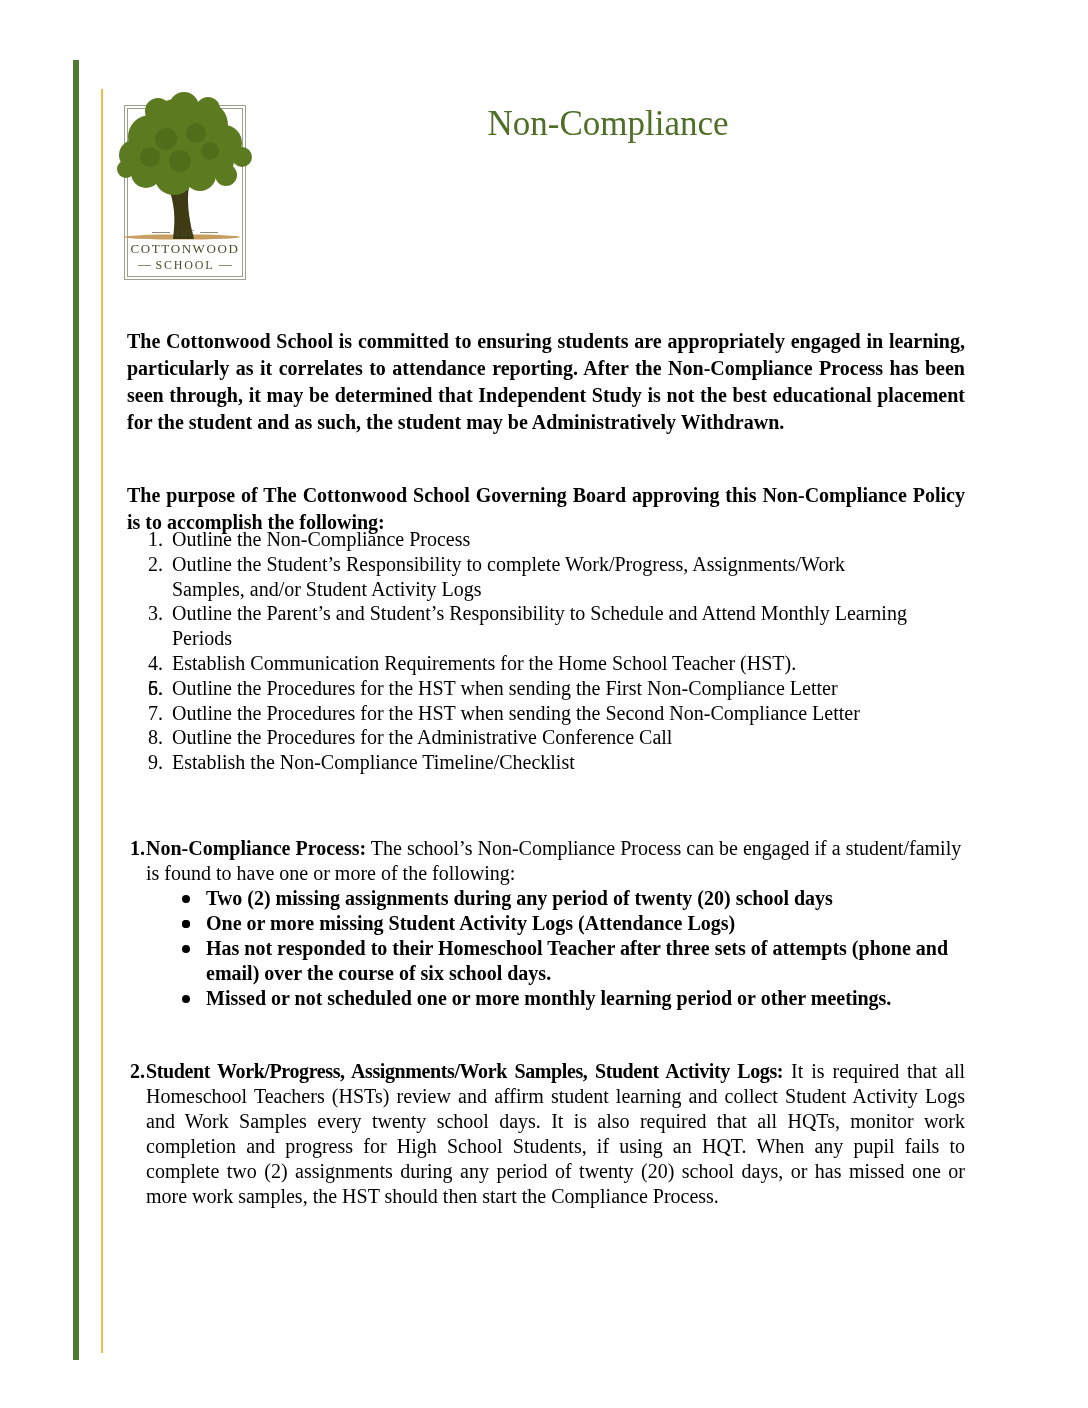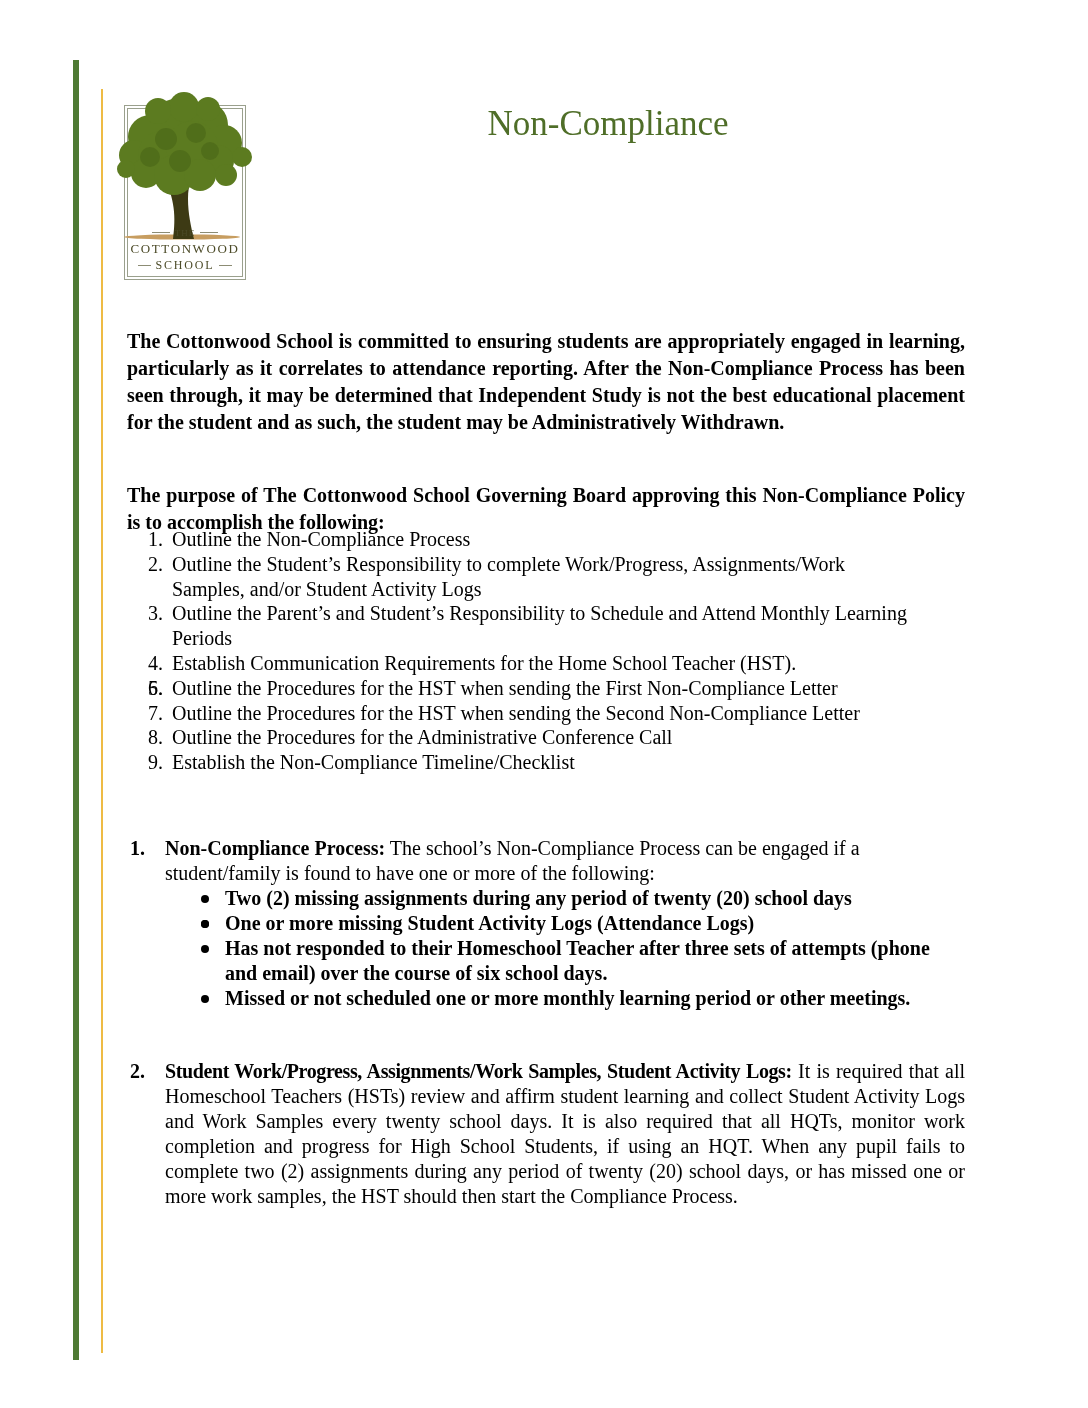--- a/index.html
+++ b/index.html
@@ -33,21 +33,21 @@
   .para1 { top:328px; }
   .para2 { top:458px;margin-top:24px; }
 
   .purpose-list { position:absolute; left:127px; top:527px; width:790px; margin:0; padding:0;
                   list-style:none; font-size:20px; line-height:24.8px; }
   .purpose-list li { position:relative; padding-left:45px; }
   .purpose-list .num { position:absolute; left:21px; top:0; }
 
   .section { position:absolute; left:127px; width:838px; font-size:20px; line-height:25px; }
   .sec-num { position:absolute; left:3px; top:0; font-weight:bold; }
-  .sec-body { margin-left:38px; }
+  .sec-body { margin-left:19px; }
   .section1 { top:836px; }
   .section2 { top:1059px; }
   .section2 .sec-body { text-align:justify; }
   .sec-heading { font-weight:bold; }
   .section2 .sec-heading { letter-spacing:-0.4px; }
 
   .bullets { margin:0; padding:0; list-style:none;font-weight:bold; }
   .bullets li { position:relative; padding-left:60px; }
   .bullets .dot { position:absolute; left:36px; top:9px; width:8px; height:8px; border-radius:50%; background:#000; }
 </style>

